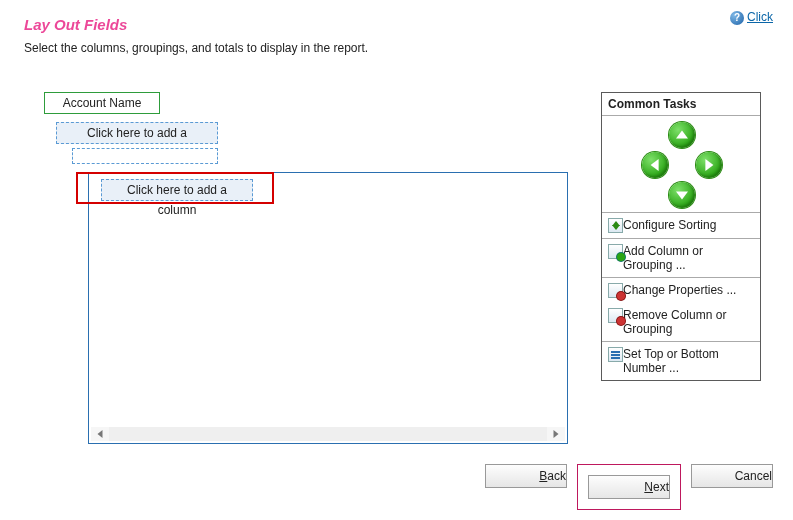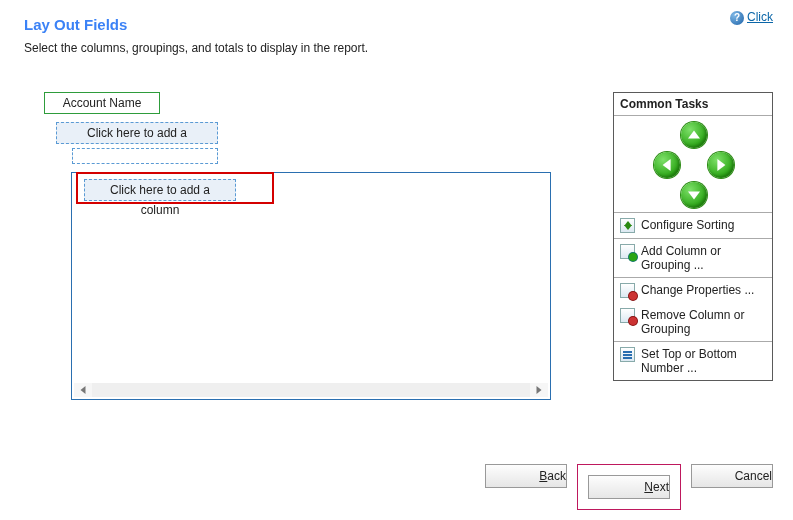--- a/index.html
+++ b/index.html
@@ -1,36 +1,36 @@
 <!DOCTYPE html>
 <html><head>
 <meta charset="utf-8">
 <style>
   * { box-sizing: border-box; }
   html, body { margin:0; padding:0; font-family: "Segoe UI", Tahoma, sans-serif; font-size:12px; color:#222; background:#fff; }
   .page { width:793px; height:520px; position:relative; padding:12px 20px 12px 24px; }
-  .title { color:#3b82f6; font-size:15px; font-weight:bold; padding-top:4px; }
+  .title { color:#ec4899; font-size:15px; font-weight:bold; padding-top:4px;font-style:italic; }
   .help { position:absolute; top:10px; right:20px; color:#0b66a8; text-decoration:underline; font-size:12px; cursor:pointer; }
   .help-icon { display:inline-block; width:14px; height:14px; border-radius:50%; background:radial-gradient(circle at 30% 30%, #7fb8e6, #1d62a8); color:#fff; font-weight:bold; font-size:10px; text-align:center; line-height:14px; vertical-align:middle; margin-right:3px; }
   .instructions { margin-top:8px; font-size:12px; }
   .content { position:absolute; left:24px; top:92px; right:20px; }
   .layout-area { position:absolute; left:12px; top:0; width:525px; }
   .pill { height:22px; line-height:20px; padding:0 8px; font-size:12px; border:1px solid transparent; }
   .account-name { position:absolute; left:8px; top:0; width:116px; border:1.5px solid #2e9c3b; background:#fff; text-align:center; }
   .dashed-box { background:#e9f0f8; border:1px dashed #5a9ad4; text-align:center; }
   .add-grouping { position:absolute; left:20px; top:30px; width:162px; }
   .add-grouping-spacer { position:absolute; left:36px; top:56px; width:146px; height:16px; background:#fff; border:1px dashed #5a9ad4; }
-  .big-rect { position:absolute; left:35px; top:80px; width:480px; height:228px; border:1px solid #2a6fb0; }
+  .big-rect { position:absolute; left:52px; top:80px; width:480px; height:272px; border:1px solid #2a6fb0; }
   .add-column { position:absolute; left:12px; top:6px; width:152px; }
   .red-box { position:absolute; border:2px solid #d40000; }
   .red1 { left:40px; top:80px; width:198px; height:32px; }
-  .tasks { position:absolute; right:0; top:0; width:160px; border:1px solid #5a5a5a; }
+  .tasks { position:absolute; right:12px; top:0; width:160px; border:1px solid #5a5a5a; }
   .tasks-head { background:#fff; padding:4px 6px; font-weight:bold; font-size:12px; border-bottom:1px solid #aaa; }
   .tasks-section { border-top:1px solid #aaa; }
-  .tasks .item { display:flex; align-items:flex-start; gap:6px; padding:5px 6px; font-size:12px; cursor:pointer; }
+  .tasks .item { display:flex; align-items:flex-start; padding:5px 6px; font-size:12px; cursor:pointer; }
   .arrows { height:96px; position:relative; }
   .arrow-btn { position:absolute; width:26px; height:26px; border-radius:50%; background:radial-gradient(circle at 35% 30%, #7ee06a, #2aa514 70%); box-shadow:inset -2px -2px 3px rgba(0,0,0,.25), 0 0 0 1px #2a8a12; cursor:pointer; }
   .arrow-btn::after { content:""; position:absolute; left:50%; top:50%; width:0; height:0; }
   .up::after    { transform:translate(-50%,-55%); border-left:6px solid transparent; border-right:6px solid transparent; border-bottom:8px solid #fff; }
   .down::after  { transform:translate(-50%,-45%); border-left:6px solid transparent; border-right:6px solid transparent; border-top:8px solid #fff; }
   .leftb::after { transform:translate(-55%,-50%); border-top:6px solid transparent; border-bottom:6px solid transparent; border-right:8px solid #fff; }
   .rightb::after{ transform:translate(-45%,-50%); border-top:6px solid transparent; border-bottom:6px solid transparent; border-left:8px solid #fff; }
   .ic { width:15px; height:15px; flex:0 0 15px; border:1px solid #8aa; background:linear-gradient(#fff,#dce9f2); position:relative; }
   .ic::after { content:""; position:absolute; }
   .ic-sort::after { left:3px; top:2px; width:0; height:0; border-left:4px solid transparent; border-right:4px solid transparent; border-bottom:5px solid #2a8a12; }

